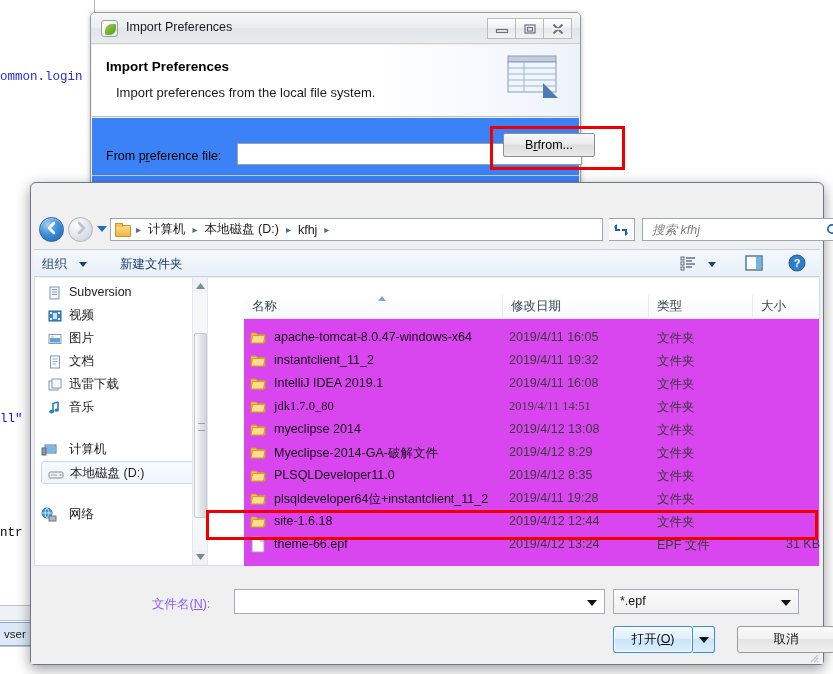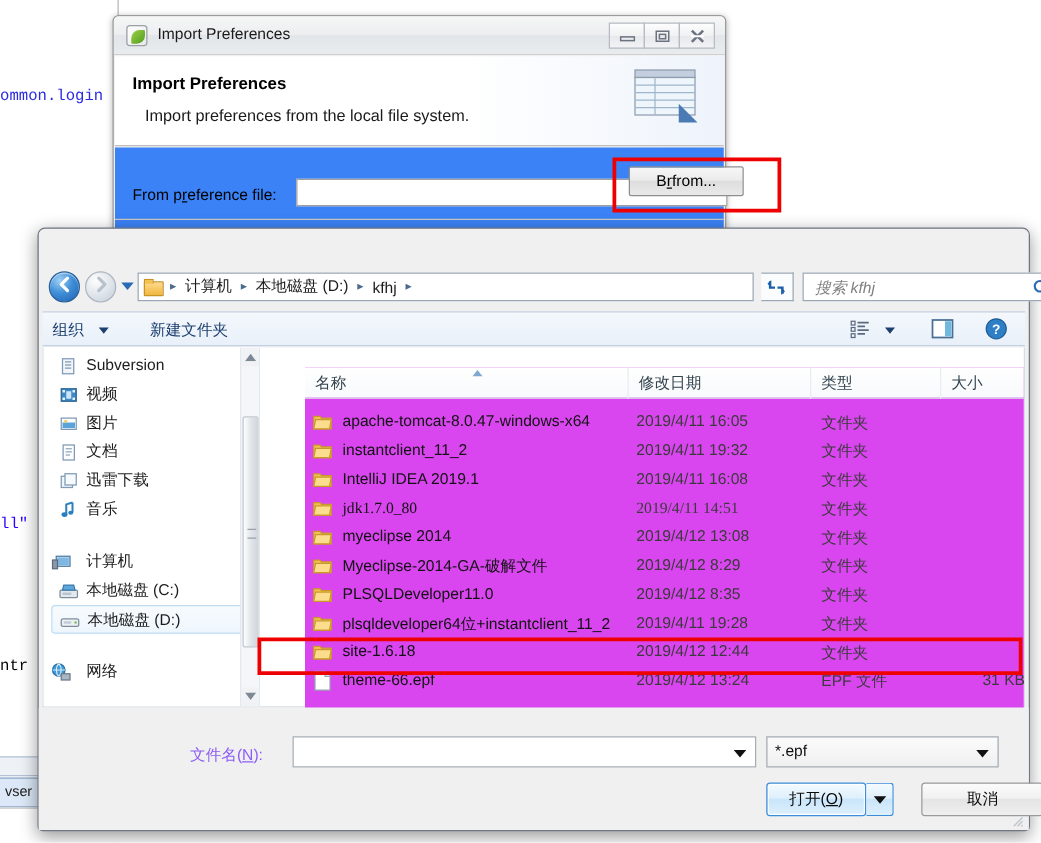--- a/index.html
+++ b/index.html
@@ -584,30 +584,20 @@
           <span class="navicon" style="left:6px;">
             <svg width="16" height="16" viewBox="0 0 16 16">
                 <rect x="4" y="3" width="11" height="8" fill="#cfe4f4" stroke="#4a7ba6"></rect>
                 <rect x="5" y="4" width="9" height="6" fill="#7fb7e2"></rect>
                 <rect x="1" y="6" width="4" height="7" fill="#8a99a8" stroke="#5c6b7a"></rect>
               </svg>
           </span>
           <span>计算机</span>
         </div>
 
-        <div class="navitem">
-          <span class="navicon">
-            <svg width="16" height="16" viewBox="0 0 16 16">
-                <rect x="1" y="7" width="14" height="6" rx="1" fill="#e2e8ee" stroke="#7f8d9b"></rect>
-                <rect x="3" y="9" width="7" height="2" fill="#b9c4cf"></rect>
-                <path d="M4 3 L12 3 L13 7 L3 7 Z" fill="#5fa8dc" stroke="#3a7bb0"></path>
-              </svg>
-          </span>
-          <span>本地磁盘 (C:)</span>
-        </div>
 
         <div class="navitem sel">
           <span class="navicon">
             <svg width="16" height="16" viewBox="0 0 16 16">
                 <rect x="1" y="6" width="14" height="6" rx="1.5" fill="#eef1f4" stroke="#7f8d9b"></rect>
                 <rect x="3" y="8" width="6" height="2" fill="#c3cdd7"></rect>
                 <circle cx="12.5" cy="9" r="1" fill="#7bc05a"></circle>
               </svg>
           </span>
           <span>本地磁盘 (D:)</span>

